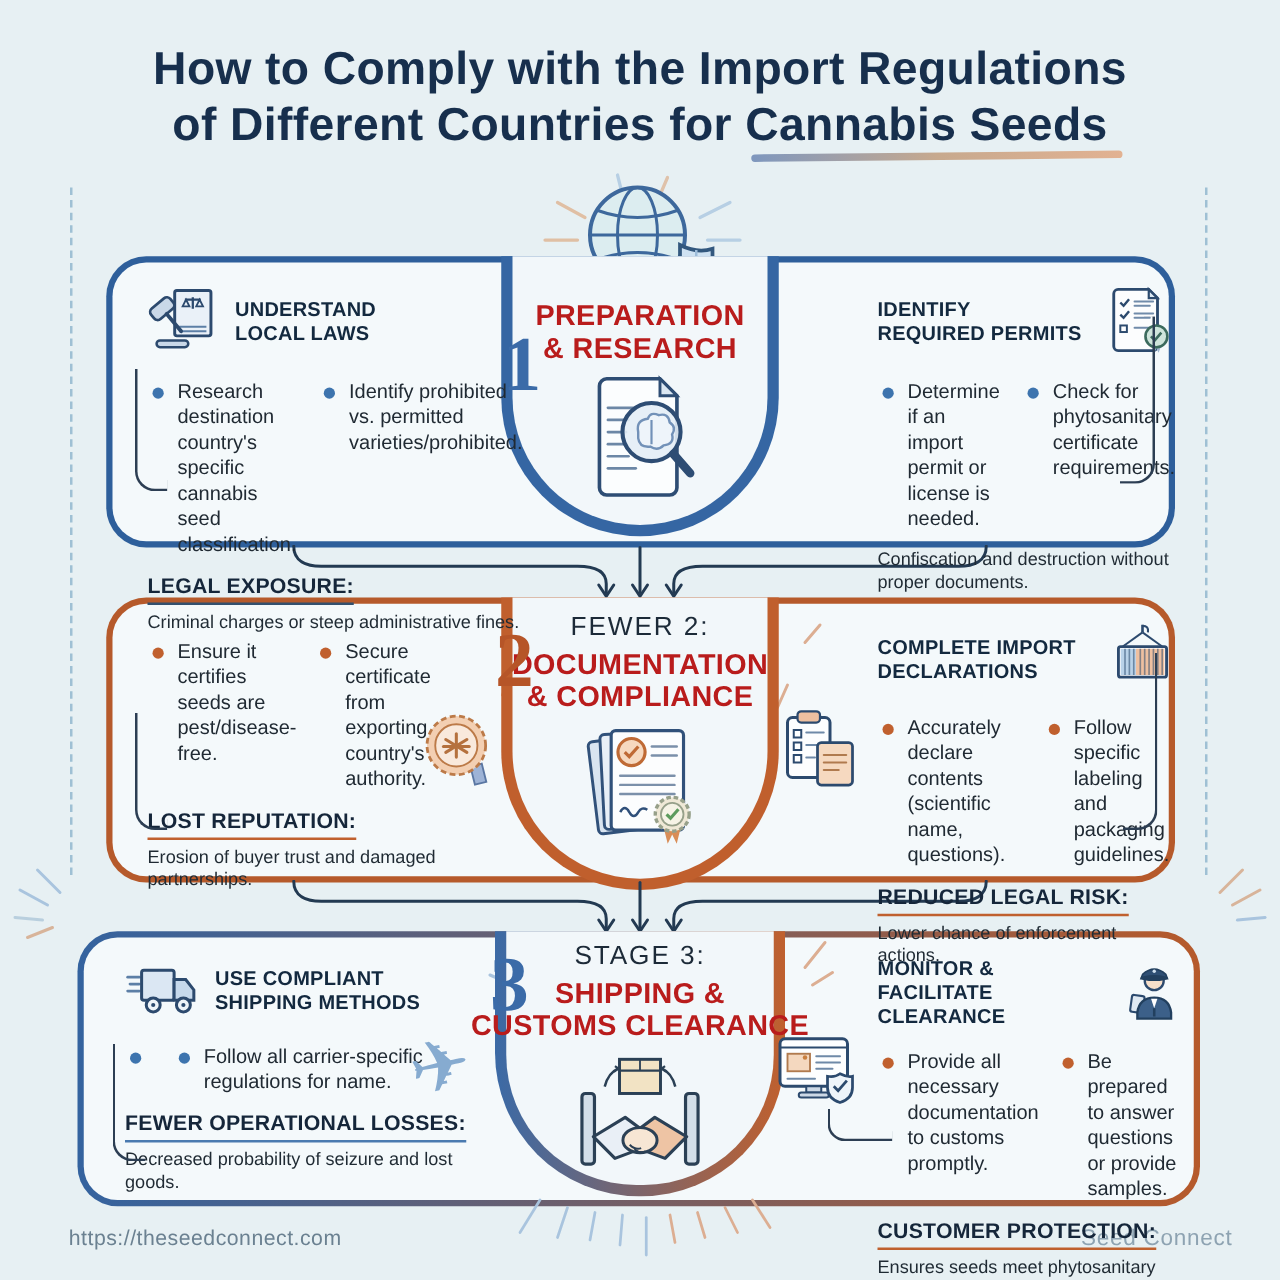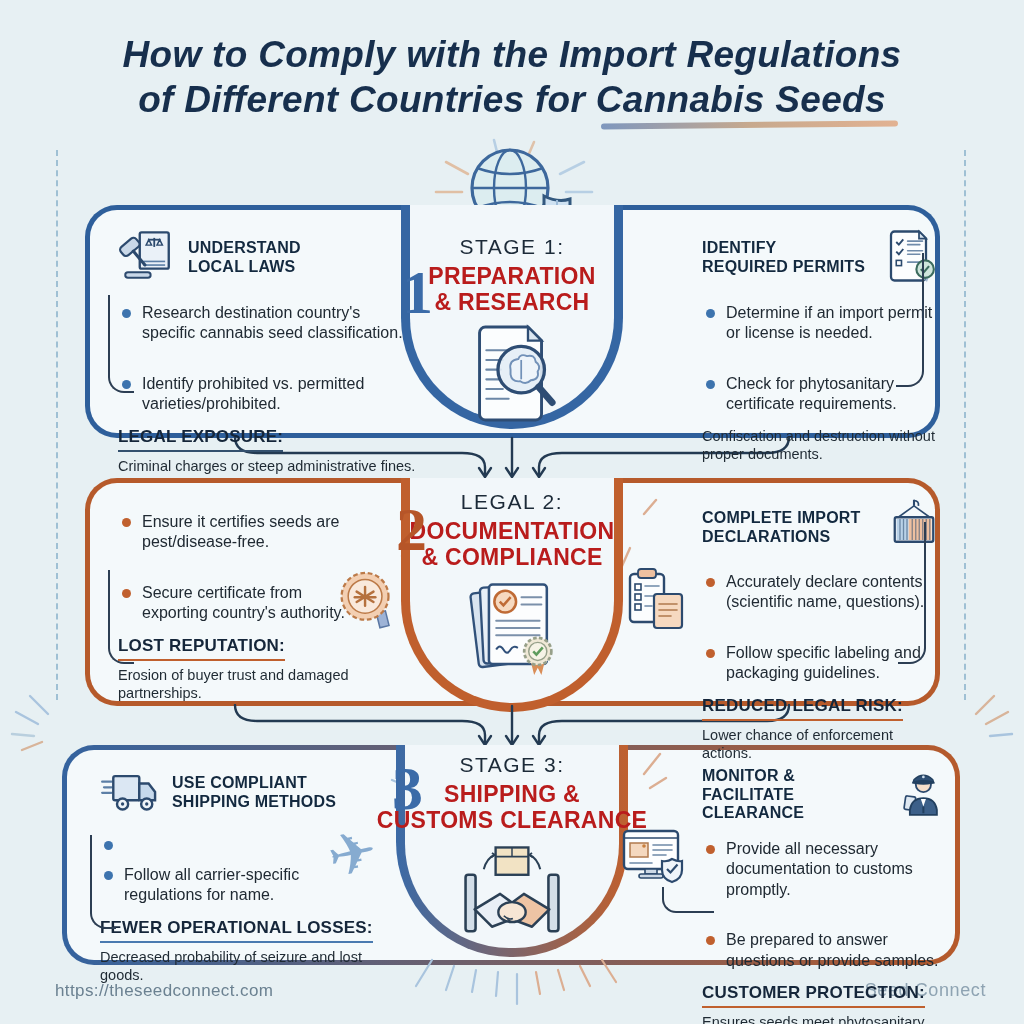--- a/index.html
+++ b/index.html
@@ -1,39 +1,39 @@
 <!DOCTYPE html>
 <html><head>
 <meta charset="utf-8">
 <style>
   html,body{margin:0;padding:0;background:#dfe9ee;}
   .canvas{position:relative;width:1024px;height:1024px;background:#e7f0f3;overflow:hidden;
           font-family:"Liberation Sans",sans-serif;}
   .a{position:absolute;}
   
   .title{left:0;right:0;top:32px;text-align:center;font-size:37px;line-height:1.22;
-         font-weight:800;color:#172f4d;letter-spacing:.3px;white-space:pre-line;font-style:italic;}
+         font-weight:800;color:#172f4d;letter-spacing:.3px;white-space:pre-line;}
   .swoosh{left:601px;top:122px;width:297px;height:6px;border-radius:4px;
           background:linear-gradient(90deg,#7e97be,#c7a98e,#e2b292);transform:rotate(-.6deg);}
   
   .row{left:0;width:1024px;}
   .panel{position:absolute;border-radius:32px;}
   .panel-fill{position:absolute;inset:5px;border-radius:27px;background:#f4f9fb;}
   .pocket{position:absolute;border-radius:0 0 115px 115px;z-index:2;}
   .pocket-fill{position:absolute;left:9px;right:9px;top:0;bottom:9px;background:#f2f7fa;
                border-radius:0 0 104px 104px;}
   .row1 .panel{background:#2e5f9b}.row1 .pocket{background:#3566a3}
   .row2 .panel{background:#b65a2b}.row2 .pocket{background:#c05f2d}
   .row3 .panel{background:linear-gradient(90deg,#34639f,#b65a2b)}
   .row3 .pocket{background:linear-gradient(90deg,#3b6aa6,#c0602e)}
   .col{position:absolute;z-index:3;}
   .hdr{display:flex;align-items:center;gap:12px;}
   .hdr h3{margin:0;font-size:16px;font-weight:800;color:#13293f;line-height:1.18;
           letter-spacing:.2px;white-space:pre-line;}
-  .bullets{list-style:none;margin:14px 0 0;padding:0;display:flex;flex-direction:column;gap:30px;}
+  .bullets{list-style:none;margin:14px 0 0;padding:0;display:flex;flex-direction:row;gap:15px;}
   .bullets li{position:relative;padding-left:24px;font-size:16px;color:#202a33;line-height:1.28;font-weight:500;}
   .dot{position:absolute;left:4px;top:6px;width:9px;height:9px;border-radius:50%;}
   .d-blue{background:#3d74ae}.d-orange{background:#c0602e}
   .risk{margin-top:12px;}
   .risk-label{display:inline-block;font-size:17px;font-weight:800;color:#15263a;
               padding-bottom:3px;border-bottom:2.5px solid #33506e;letter-spacing:.2px;}
   .u-blue{border-color:#4a7ab0}.u-orange{border-color:#c0602e}.u-navy{border-color:#33506e}
   .risk-text{margin-top:5px;font-size:14.5px;color:#1f2a33;line-height:1.25;font-weight:500;}
   .center{position:absolute;text-align:center;z-index:4;}
   .stage-label{font-size:21px;color:#1c2a38;letter-spacing:1.5px;font-weight:400;}
@@ -87,21 +87,20 @@
   <div class="a row row1" style="top:205px;height:233px">
     <div class="panel" style="left:85px;top:0;width:855px;height:233px">
       <div class="panel-fill"></div>
     </div>
     <div class="pocket" style="left:401px;top:0;width:222px;height:224px">
       <div class="pocket-fill"></div>
     </div>
 
     <div class="center" style="left:352px;top:30px;width:320px">
       <div class="stage-number n-blue" style="left:50px;top:26px">1</div>
-      <div class="stage-label">STAGE 1:</div>
       <div class="stage-title">PREPARATION
 &amp; RESEARCH</div>
       <div style="margin-top:6px">
         <svg width="92" height="104" viewBox="0 0 95 105">
           <path d="M20,4 h44 l14,14 v76 a6,6 0 0 1 -6,6 H20 a6,6 0 0 1 -6,-6 V10 a6,6 0 0 1 6,-6 z" fill="#fbfdfe" stroke="#2e4d74" stroke-width="3"></path>
           <path d="M64,4 l14,14 h-14 z" fill="#dbe7f2" stroke="#2e4d74" stroke-width="2.4"></path>
           <g stroke="#6c87a6" stroke-width="2.2" stroke-linecap="round">
             <line x1="21" y1="28" x2="42" y2="28"></line>
               <line x1="21" y1="38" x2="38" y2="38"></line>
             <line x1="21" y1="48" x2="36" y2="48"></line>
@@ -197,21 +196,21 @@
   <div class="a row row2" style="top:478px;height:228px">
     <div class="panel" style="left:85px;top:0;width:855px;height:228px">
       <div class="panel-fill"></div>
     </div>
     <div class="pocket" style="left:401px;top:0;width:222px;height:234px">
       <div class="pocket-fill"></div>
     </div>
 
     <div class="center" style="left:352px;top:12px;width:320px">
       <div class="stage-number n-orange" style="left:44px;top:8px">2</div>
-      <div class="stage-label">LEGAL 2:</div>
+      <div class="stage-label">FEWER 2:</div>
       <div class="stage-title">DOCUMENTATION
 &amp; COMPLIANCE</div>
       <div style="margin-top:6px">
         <svg width="104" height="100" viewBox="0 0 115 110">
           <g transform="rotate(-7 49 55)">
               <rect x="16" y="14" width="62" height="82" rx="4" fill="#d9e4f0" stroke="#31517a" stroke-width="2.6"></rect>
             </g>
           <g transform="rotate(-3 55 52)">
               <rect x="24" y="10" width="62" height="84" rx="4" fill="#e8eff7" stroke="#31517a" stroke-width="2.6"></rect>
             </g>

